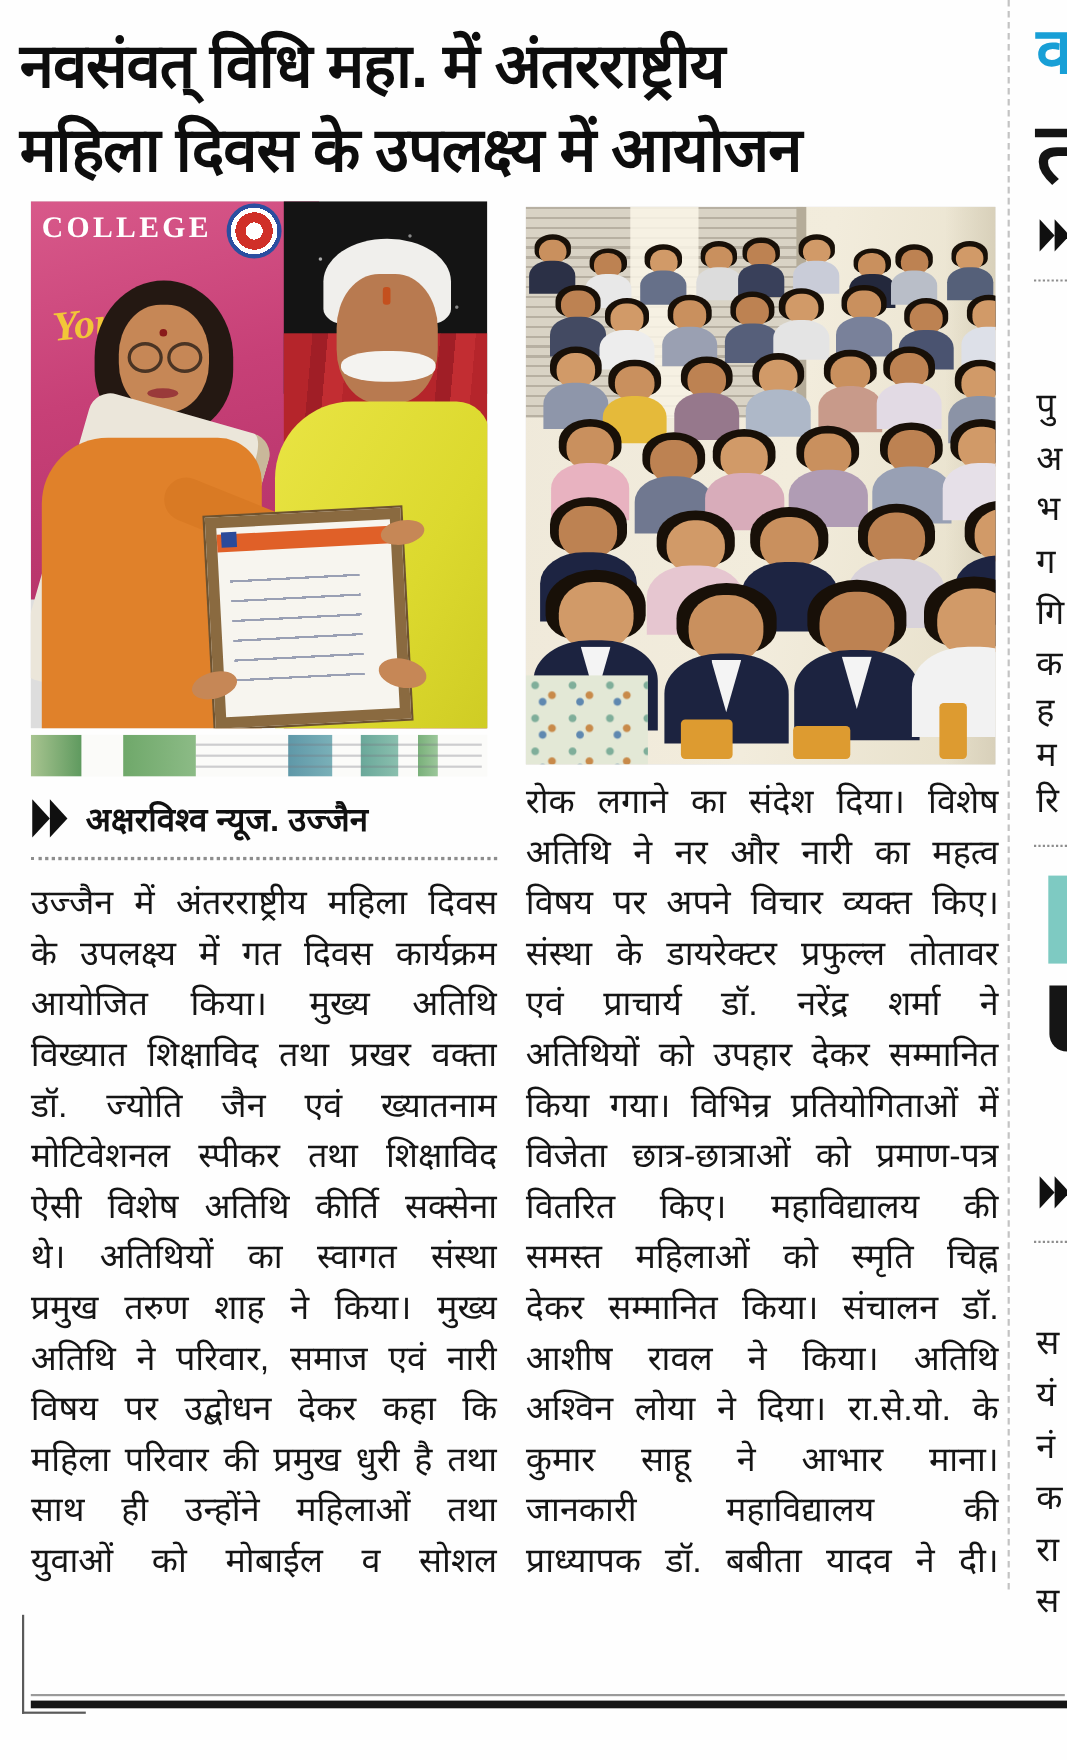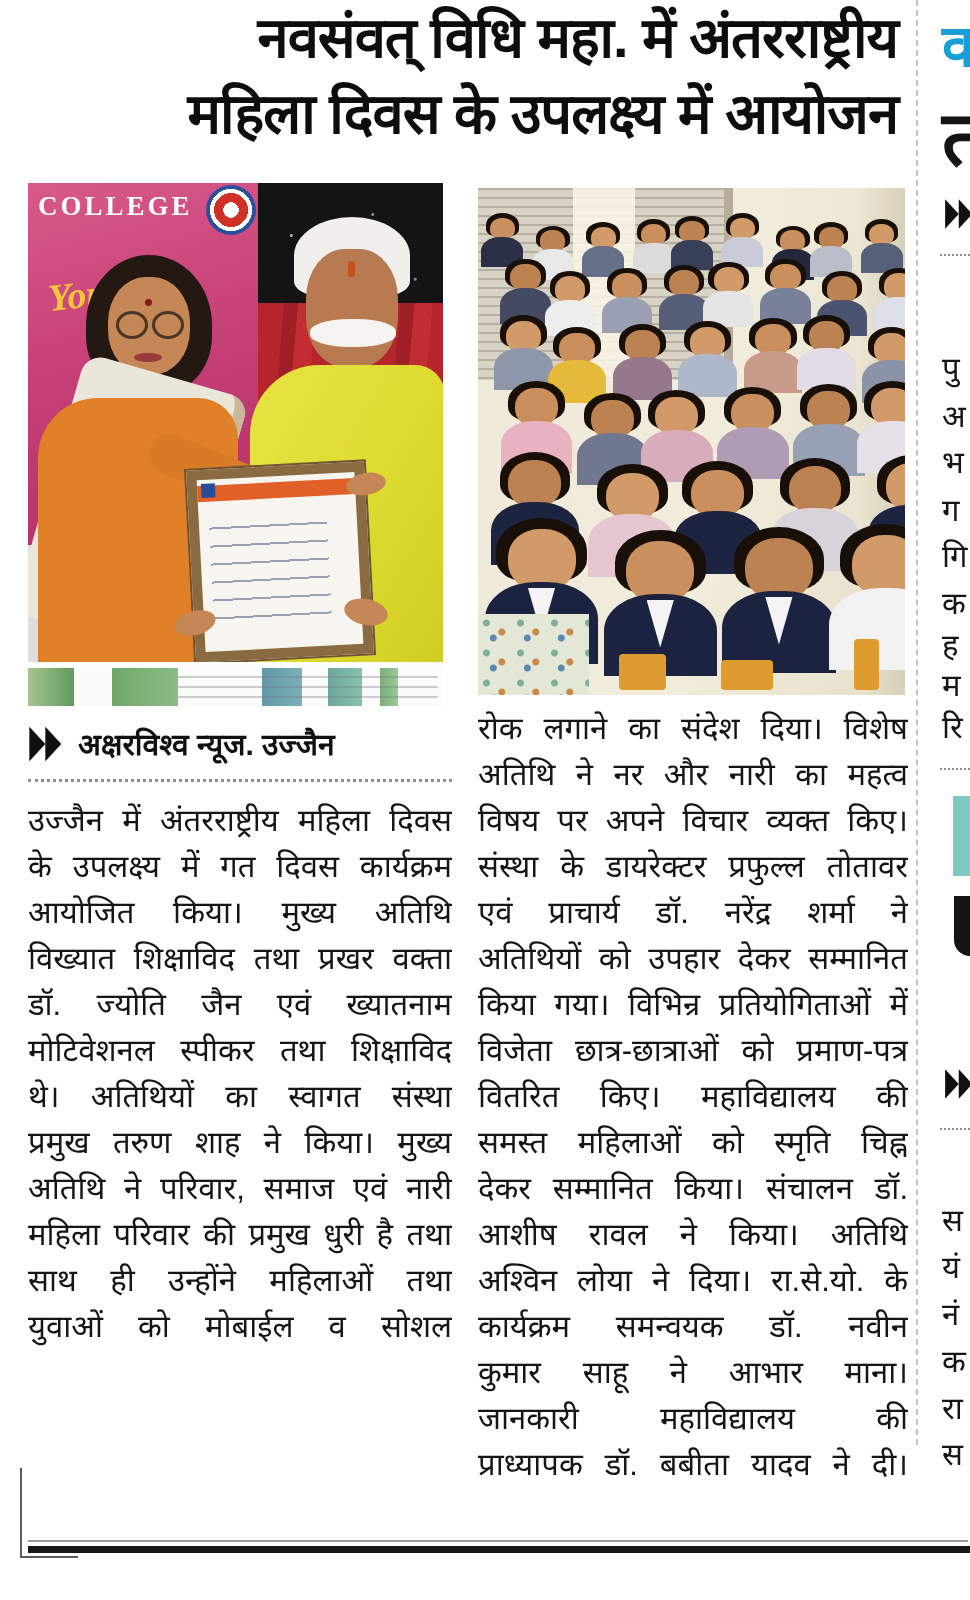--- a/index.html
+++ b/index.html
@@ -1,20 +1,20 @@
 <!DOCTYPE html>
 <html><head>
 <meta charset="utf-8">
 <style>
   html,body{margin:0;padding:0;background:#ffffff;}
   .page{position:relative;width:970px;height:1600px;background:#fefefe;overflow:hidden;
         font-family:"Liberation Sans","DejaVu Sans",sans-serif;color:#171717;}
 
   
-  .headline{position:absolute;left:18px;top:0;width:880px;text-align:right;}
+  .headline{position:absolute;left:18px;top:22px;width:880px;}
   .headline .hline{font-weight:900;font-size:56px;line-height:76px;color:#0d0d0d;
                    letter-spacing:-1px;white-space:nowrap;}
 
   
   .photo{position:absolute;overflow:hidden;background:#ddd;text-decoration:underline;}
   .photo-left{left:28px;top:183px;width:415px;height:479px;}
   .photo-left-strip{left:28px;top:668px;width:415px;height:38px;background:#fbfbf9;overflow:hidden;position:absolute;}
   .photo-right{left:478px;top:188px;width:427px;height:507px;}
 
   
@@ -389,42 +389,43 @@
   </div>
   <div class="dotted-rule"></div>
 
   <div class="col col-left">
       <div class="bodyline">उज्जैन में  अंतरराष्ट्रीय महिला दिवस</div>
       <div class="bodyline">के उपलक्ष्य में गत दिवस कार्यक्रम</div>
       <div class="bodyline">आयोजित किया। मुख्य अतिथि</div>
       <div class="bodyline">विख्यात शिक्षाविद तथा प्रखर वक्ता</div>
       <div class="bodyline">डॉ. ज्योति जैन एवं ख्यातनाम</div>
       <div class="bodyline">मोटिवेशनल स्पीकर तथा शिक्षाविद</div>
+      <div class="bodyline">ऐसी विशेष अतिथि कीर्ति सक्सेना</div>
       <div class="bodyline">थे। अतिथियों का स्वागत संस्था</div>
       <div class="bodyline">प्रमुख तरुण शाह ने  किया। मुख्य</div>
       <div class="bodyline">अतिथि ने परिवार, समाज एवं नारी</div>
+      <div class="bodyline">विषय पर उद्बोधन देकर कहा कि</div>
       <div class="bodyline">महिला परिवार की प्रमुख धुरी है तथा</div>
       <div class="bodyline">साथ ही उन्होंने महिलाओं तथा</div>
       <div class="bodyline">युवाओं को मोबाईल व सोशल</div>
     </div>
   <div class="col col-right">
       <div class="bodyline">रोक लगाने का संदेश दिया। विशेष</div>
       <div class="bodyline">अतिथि ने नर और नारी का महत्व</div>
       <div class="bodyline">विषय पर अपने विचार व्यक्त किए।</div>
       <div class="bodyline">संस्था के डायरेक्टर प्रफुल्ल तोतावर</div>
       <div class="bodyline">एवं प्राचार्य डॉ. नरेंद्र शर्मा ने</div>
       <div class="bodyline">अतिथियों को उपहार देकर सम्मानित</div>
       <div class="bodyline">किया गया। विभिन्र प्रतियोगिताओं में</div>
       <div class="bodyline">विजेता छात्र-छात्राओं को प्रमाण-पत्र</div>
       <div class="bodyline">वितरित किए।   महाविद्यालय की</div>
       <div class="bodyline">समस्त महिलाओं को स्मृति चिह्न</div>
       <div class="bodyline">देकर सम्मानित किया। संचालन डॉ.</div>
       <div class="bodyline">आशीष रावल ने किया। अतिथि</div>
       <div class="bodyline">अश्विन लोया ने दिया। रा.से.यो. के</div>
-      <div class="bodyline">कार्यक्रम समन्वयक डॉ. नवीन</div>
       <div class="bodyline">कुमार साहू ने आभार माना।</div>
       <div class="bodyline">जानकारी महाविद्यालय की</div>
       <div class="bodyline">प्राध्यापक डॉ. बबीता यादव ने दी।</div>
     </div>
 
   <div class="rule-thin"></div>
   <div class="rule-thick"></div>
   <div class="corner-v"></div>
   <div class="corner-h"></div>
 

